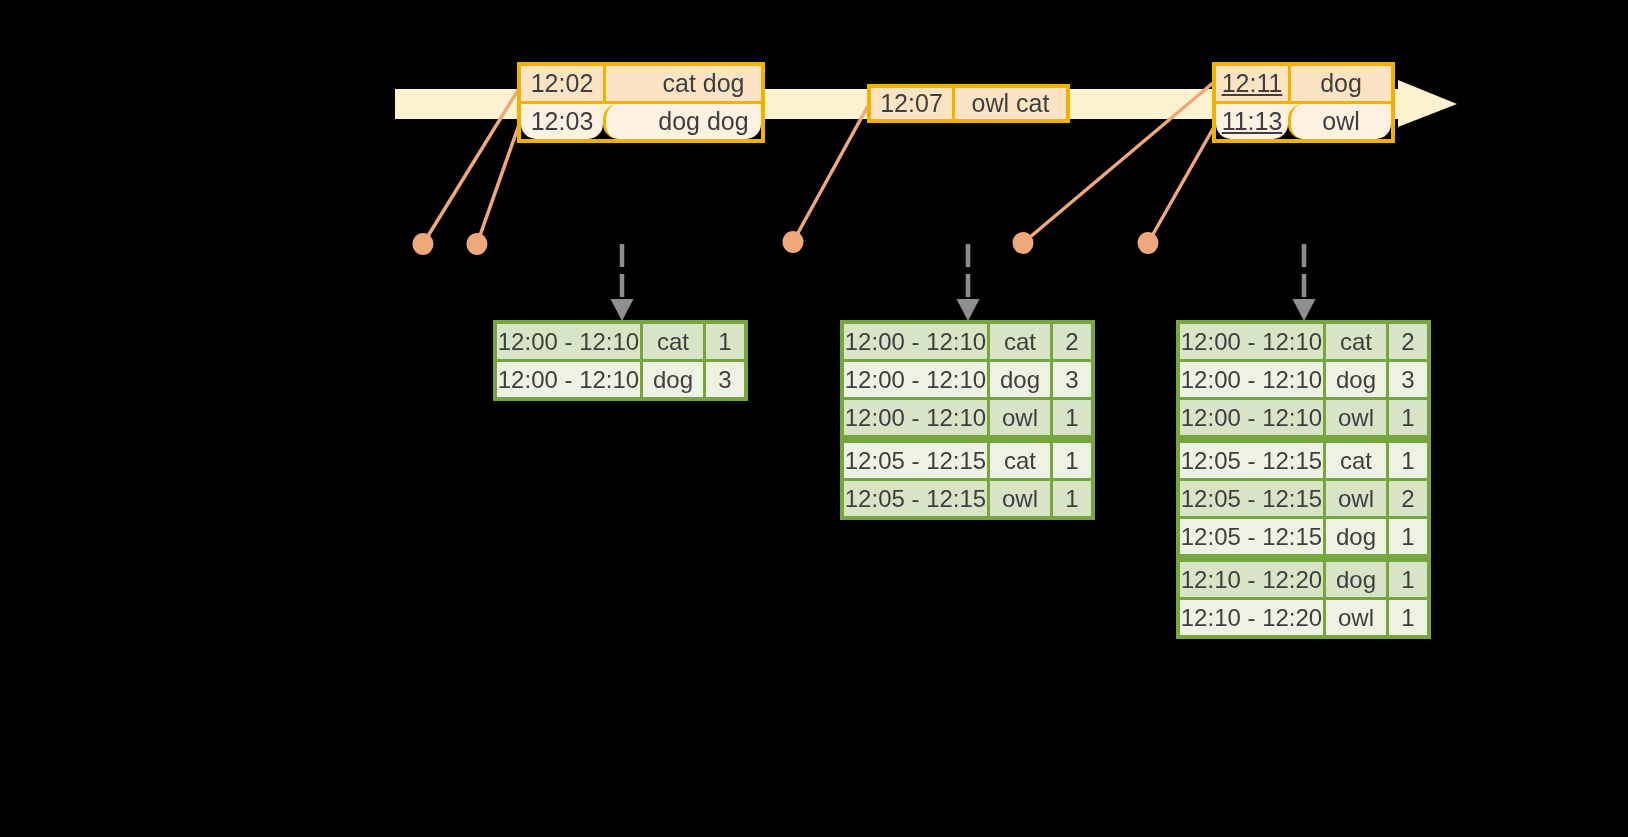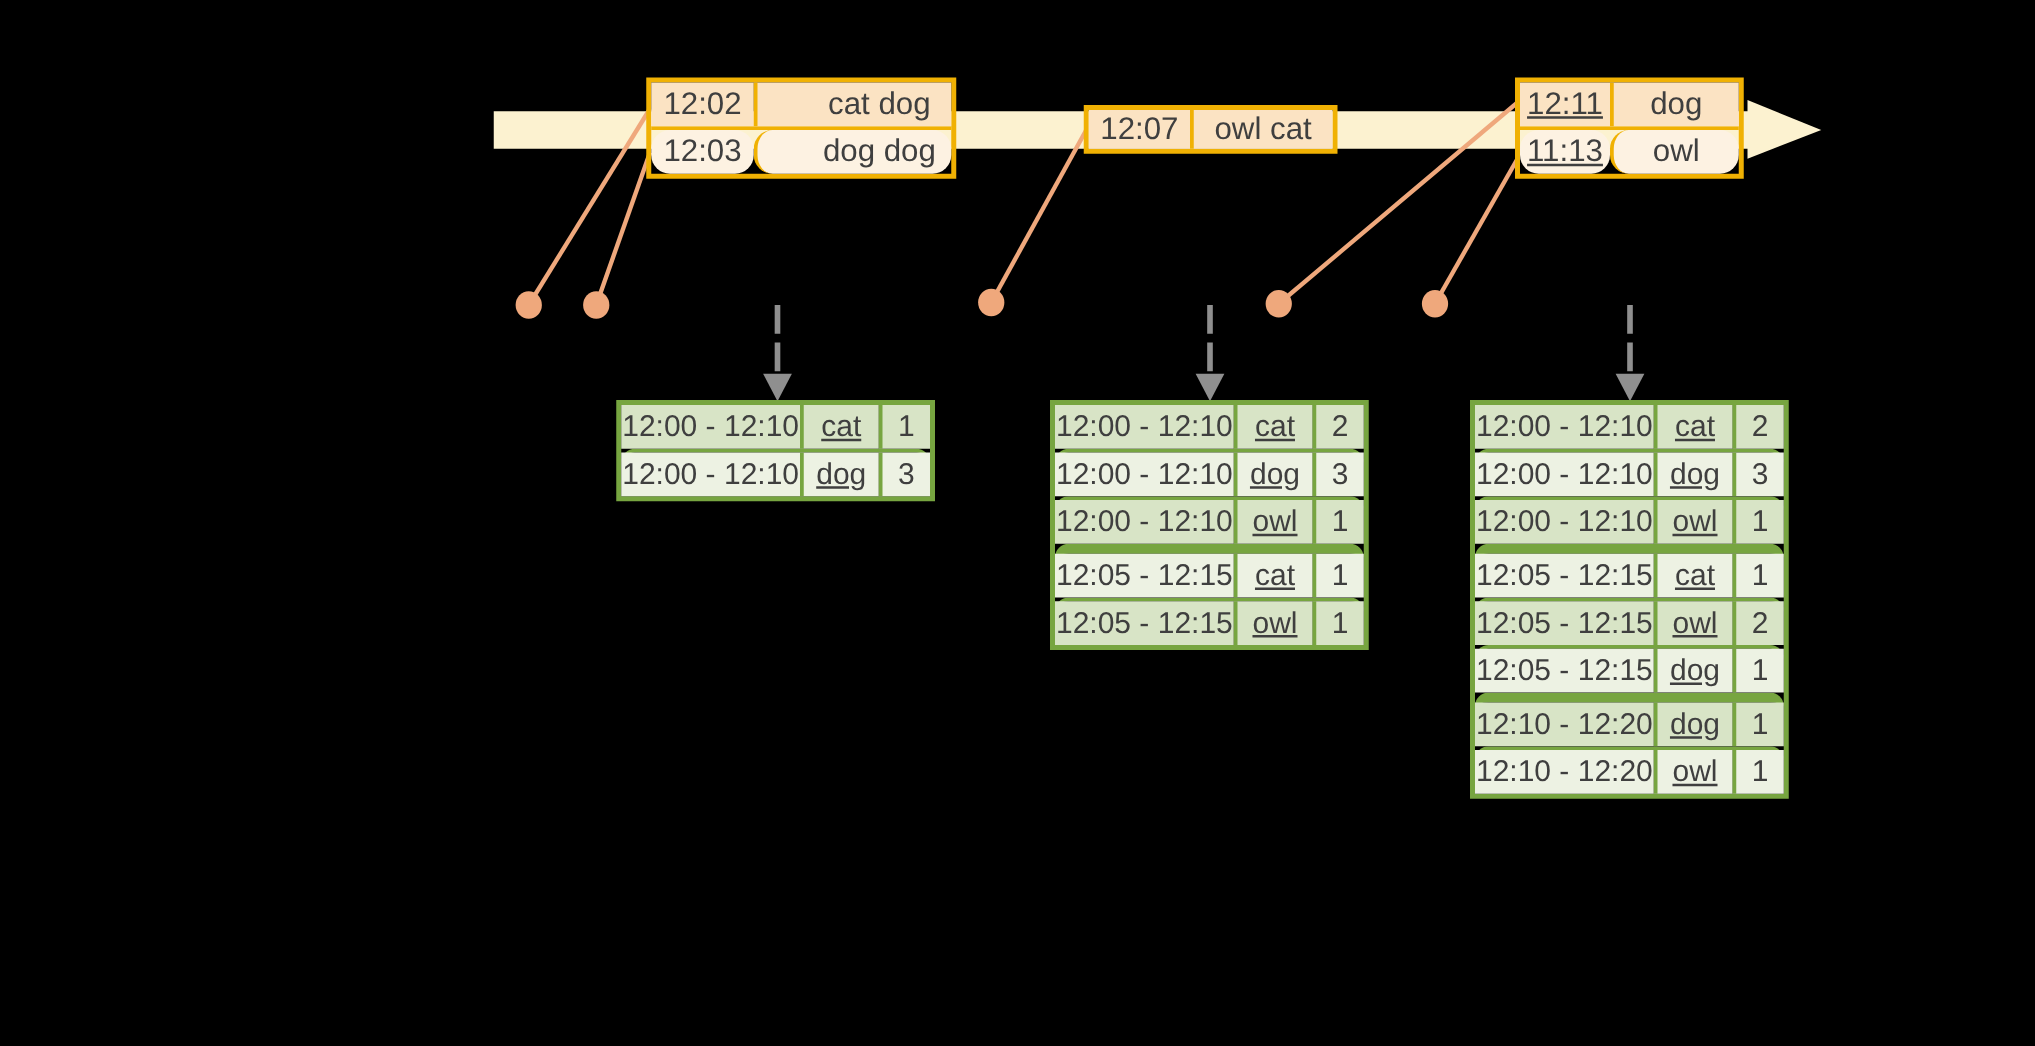--- a/index.html
+++ b/index.html
@@ -28,27 +28,27 @@
   .ecell.words{border-left:3px solid var(--event-border);}
   .erow.dark .ecell{background:var(--event-row-dark);}
   .erow.light .ecell{background:var(--event-row-light);border-radius:15px;}
   .e1{left:517px;top:62px;}  .e1 .time{width:82px;}  .e1 .words{width:115px;padding-left:40px;}
   .e2{left:867px;top:84px;}  .e2 .time{width:81px;}  .e2 .words{width:111px;text-align:center;}
   .e2 .erow{height:31px;}
   .e3{left:1212px;top:62px;} .e3 .time{width:72px;text-decoration:underline;}  .e3 .words{width:100px;}
 
   
   .gtable{position:absolute;z-index:1;border:4px solid var(--green-border);}
-  .grow{display:flex;height:35px;border-radius:11px;}
+  .grow{display:flex;height:35px;}
   .grow + .grow{border-top:3px solid var(--green-border);}
   .grow.group-start{border-top:8px solid var(--green-border);}
   .gcell{display:flex;align-items:center;justify-content:center;
          color:var(--text);font-size:24px;line-height:1;}
   .gcell.window{width:143px;}
-  .gcell.word{width:60px;border-left:3px solid var(--green-border);text-decoration:underline;}
+  .gcell.word{width:60px;border-left:3px solid var(--green-border);}
   .gcell.count{width:38px;border-left:3px solid var(--green-border);}
   .grow.dark .gcell{background:var(--green-row-dark);}
   .grow.light .gcell{background:var(--green-row-light);}
   .g1{left:493px;top:320px;}
   .g2{left:840px;top:320px;}
   .g3{left:1176px;top:320px;}
 </style>
 </head>
 <body>
 

